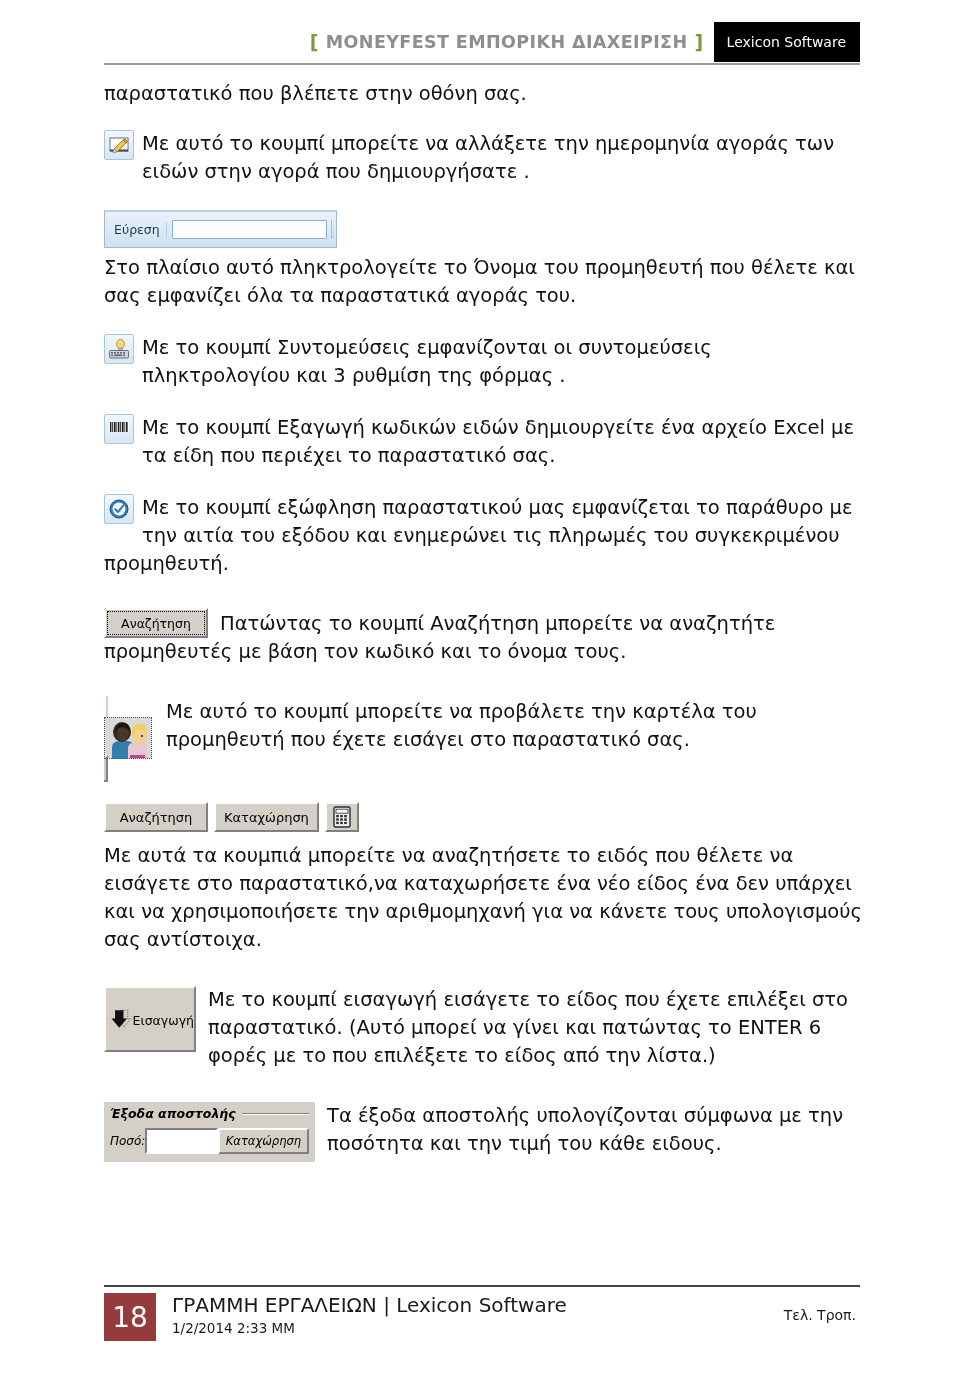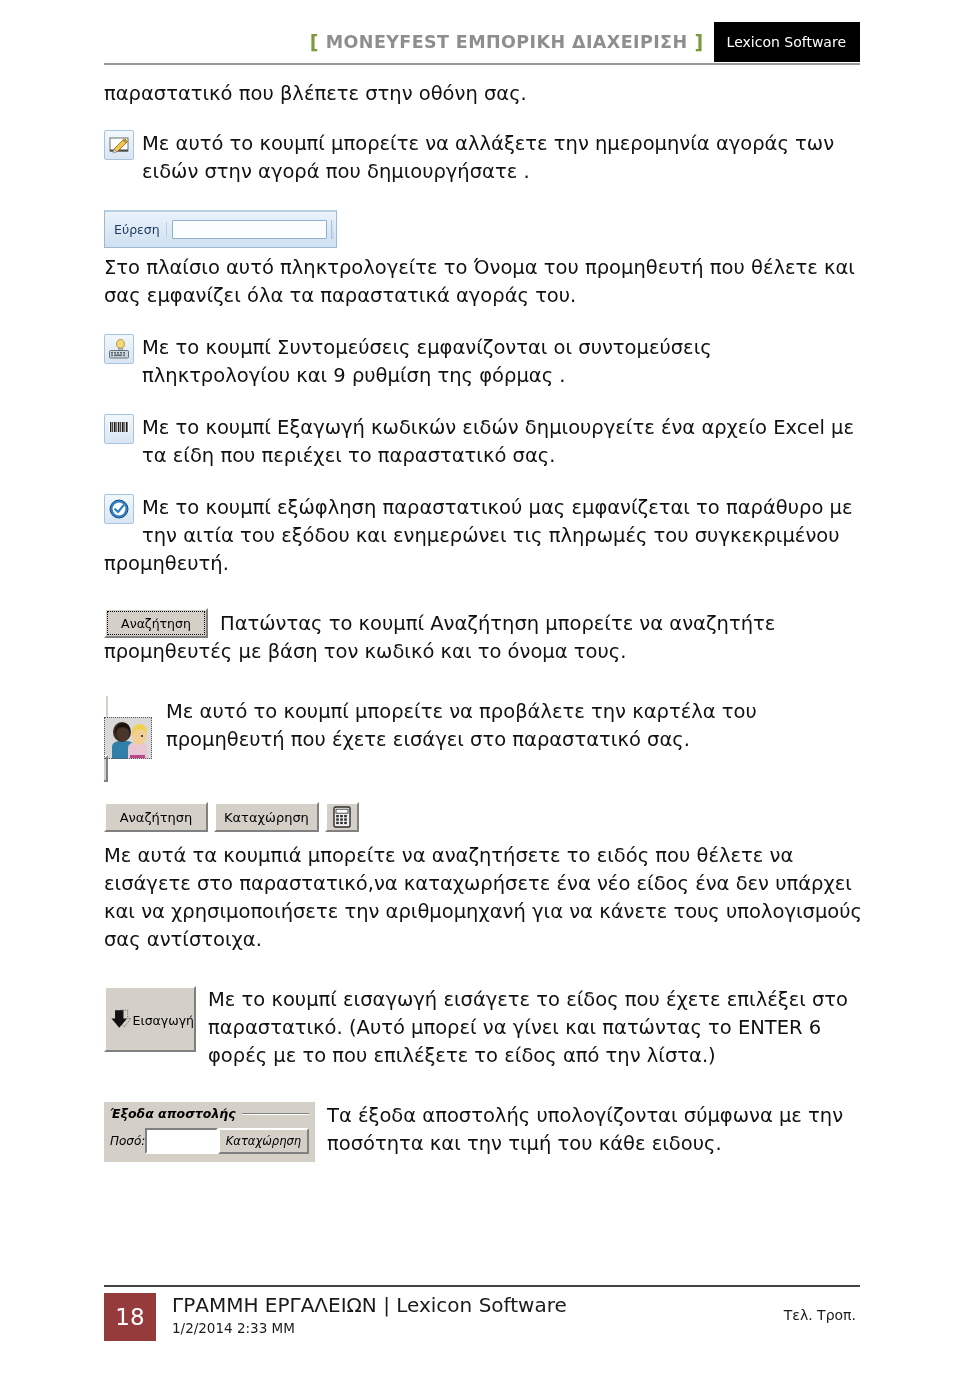--- a/index.html
+++ b/index.html
@@ -265,21 +265,21 @@
     left: 104px; top: 8px;
     width: 756px;
     display: flex;
     align-items: flex-start;
   }
   .page-num {
     width: 52px;
     height: 48px;
     background: #953b3b;
     color: #ffffff;
-    font-size: 23px;
+    font-size: 28px;
     display: flex;
     align-items: center;
     justify-content: center;
     flex: none;
   }
   .footer-text {
     margin-left: 16px;
     flex: 1;
   }
   .footer-main {
@@ -360,21 +360,21 @@
             <rect x="6" y="14" width="2" height="1.6"></rect>
           <rect x="9" y="14" width="2" height="1.6"></rect>
             <rect x="12" y="14" width="2" height="1.6"></rect>
           <rect x="15" y="14" width="2" height="1.6"></rect>
           <rect x="3" y="16.5" width="2" height="1.6"></rect>
             <rect x="6" y="16.5" width="8" height="1.6"></rect>
           <rect x="15" y="16.5" width="2" height="1.6"></rect>
         </g>
       </svg>
     </span>
-    <p class="para">Με το κουμπί Συντομεύσεις εμφανίζονται οι συντομεύσεις πληκτρολογίου και 9 ρυθμίση της φόρμας .</p>
+    <p class="para">Με το κουμπί Συντομεύσεις εμφανίζονται οι συντομεύσεις πληκτρολογίου και 3 ρυθμίση της φόρμας .</p>
   </div>
 
   <div class="spacer-md"></div>
 
   <div class="block clearfix">
     <span class="xp-icon icon-run">
       <svg width="22" height="20" viewBox="0 0 22 20">
         <rect x="1" y="3" width="20" height="10" fill="#ffffff"></rect>
         <g fill="#1a1a1a">
           <rect x="2" y="3" width="1.4" height="10"></rect>

